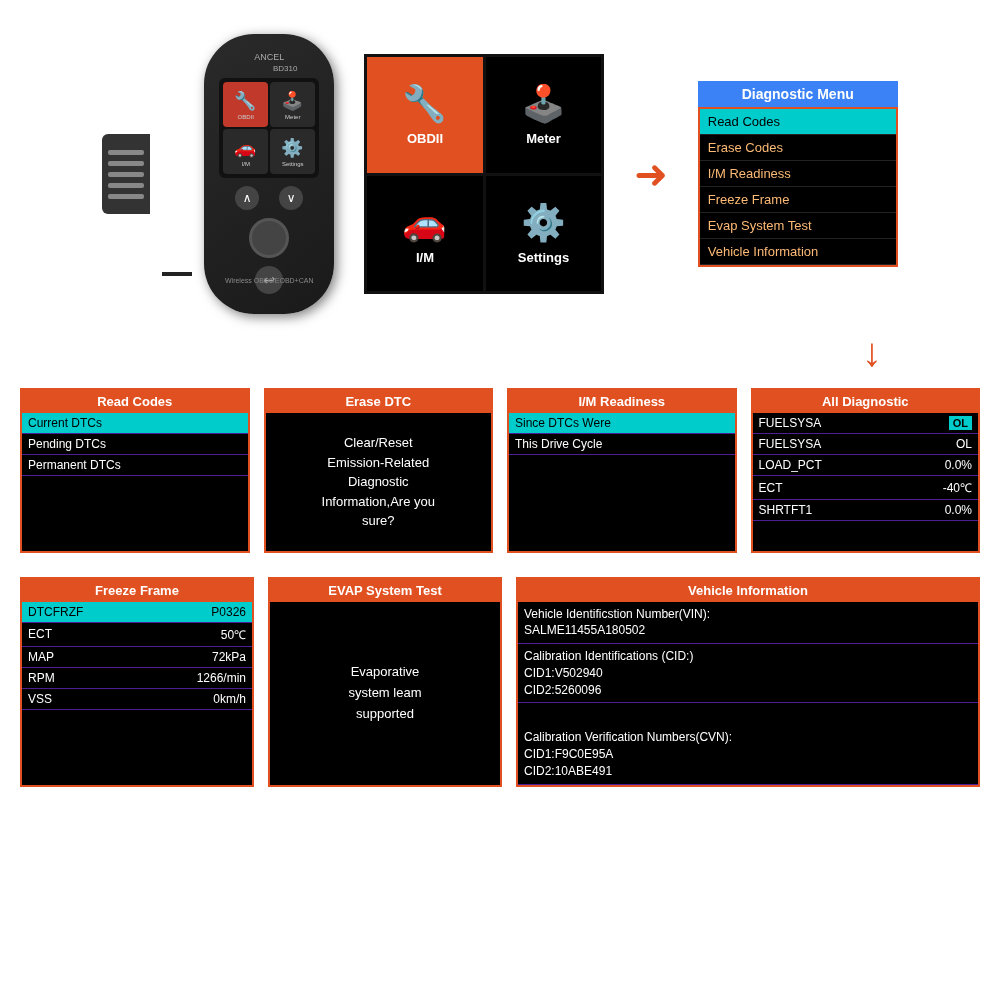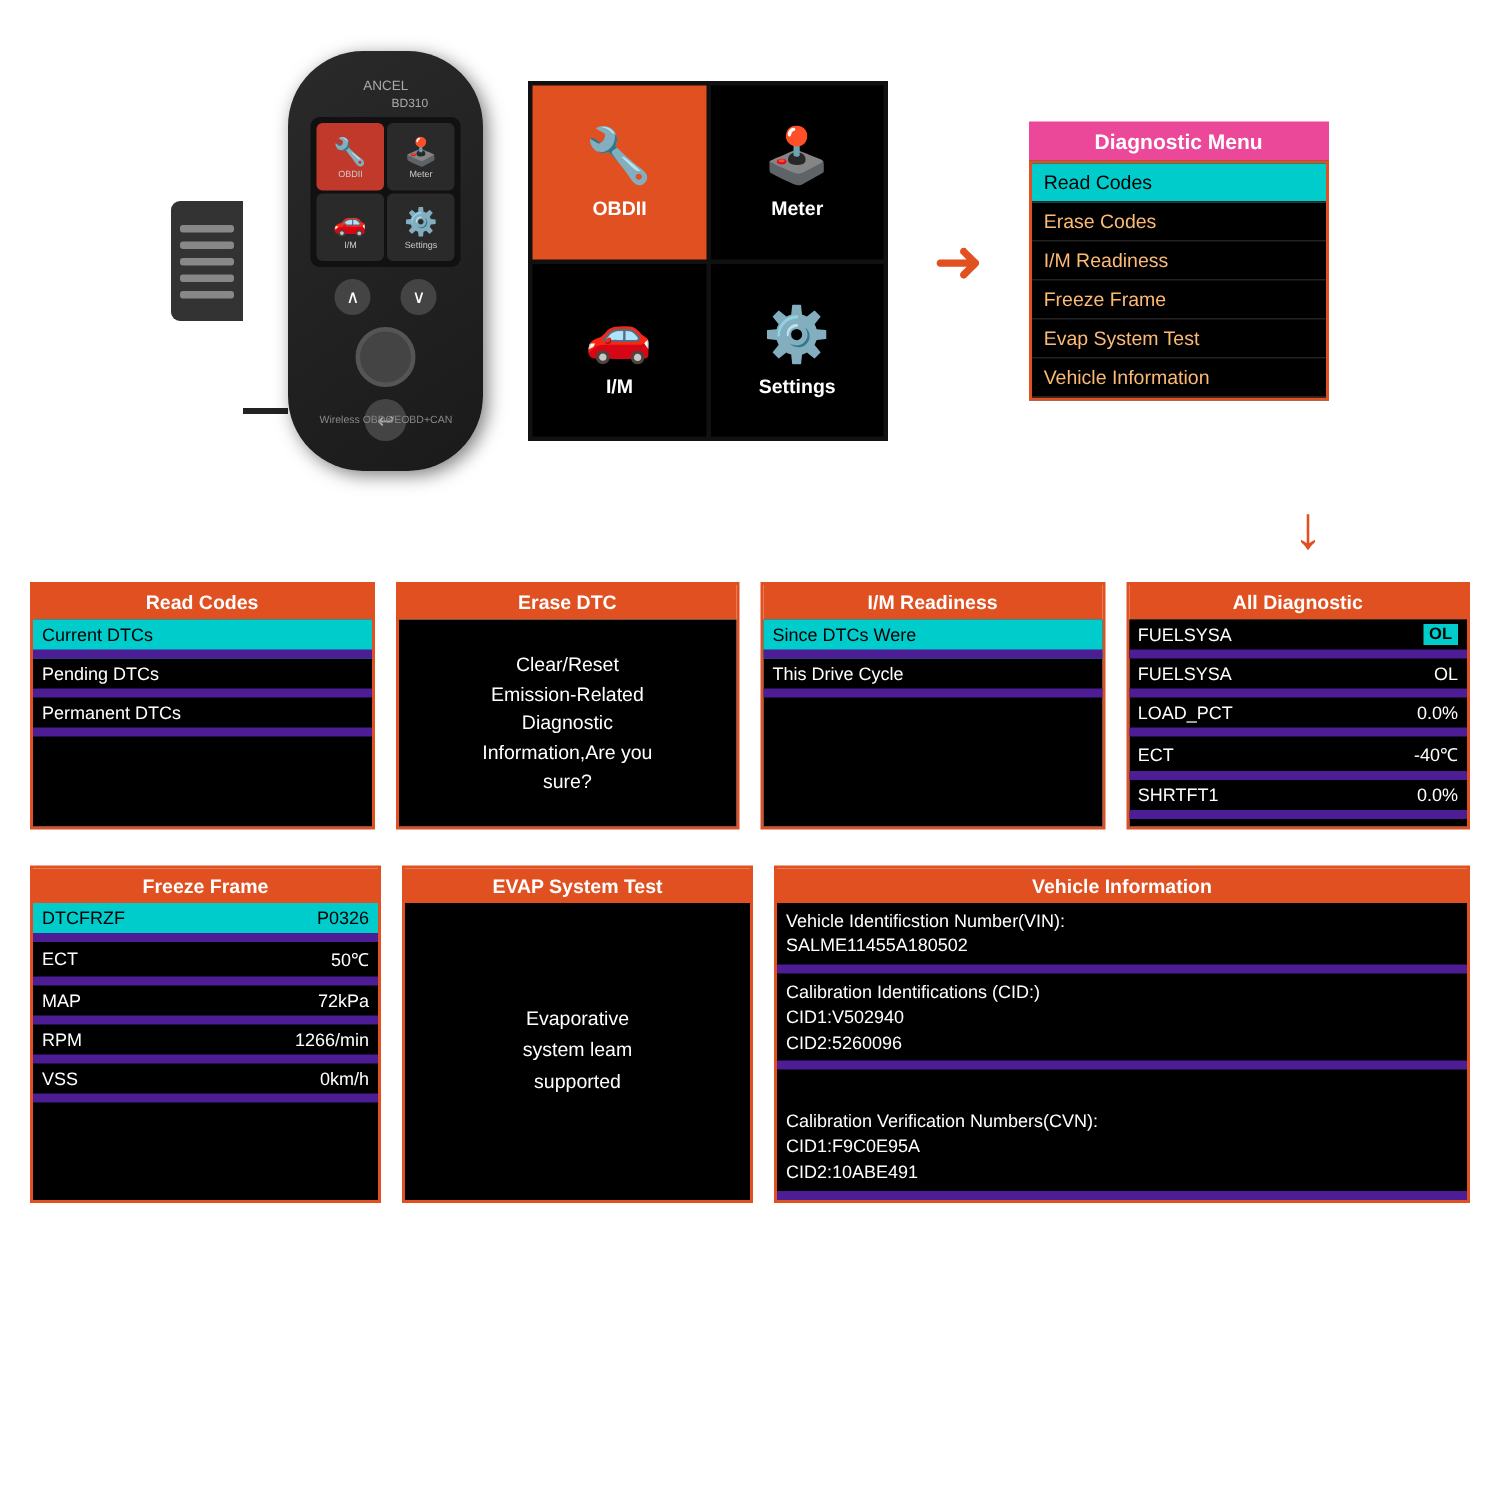--- a/index.html
+++ b/index.html
@@ -20,21 +20,21 @@
       justify-content: center;
       padding: 18px 30px 10px 30px;
       gap: 30px;
       height: 340px;
     }
 
     
     .device-container {
       display: flex;
       align-items: center;
-      gap: 0;
+      gap: 12px;
       flex-shrink: 0;
     }
 
     .obd-plug {
       width: 48px;
       height: 80px;
       background: #333;
       border-radius: 6px 0 0 6px;
       position: relative;
       display: flex;
@@ -196,21 +196,21 @@
       font-size: 40px;
       color: #e05020;
     }
 
     
     .diagnostic-menu {
       width: 200px;
       flex-shrink: 0;
     }
     .diag-title {
-      background: #ec4899;
+      background: #3b82f6;
       color: #fff;
       text-align: center;
       font-weight: bold;
       padding: 5px 8px;
       font-size: 14px;
     }
     .diag-list {
       background: #000;
       border: 2px solid #e05020;
     }
@@ -262,21 +262,21 @@
       display: flex;
       flex-direction: column;
     }
     .panel-row {
       display: flex;
       justify-content: space-between;
       align-items: center;
       padding: 3px 6px;
       color: #fff;
       font-size: 12px;
-      border-bottom: 6px solid #4c1d95;
+      border-bottom: 1px solid #4c1d95;
     }
     .panel-row.cyan {
       background: #00cccc;
       color: #000;
     }
     .panel-content-text {
       color: #fff;
       font-size: 13px;
       text-align: center;
       padding: 20px 10px;

